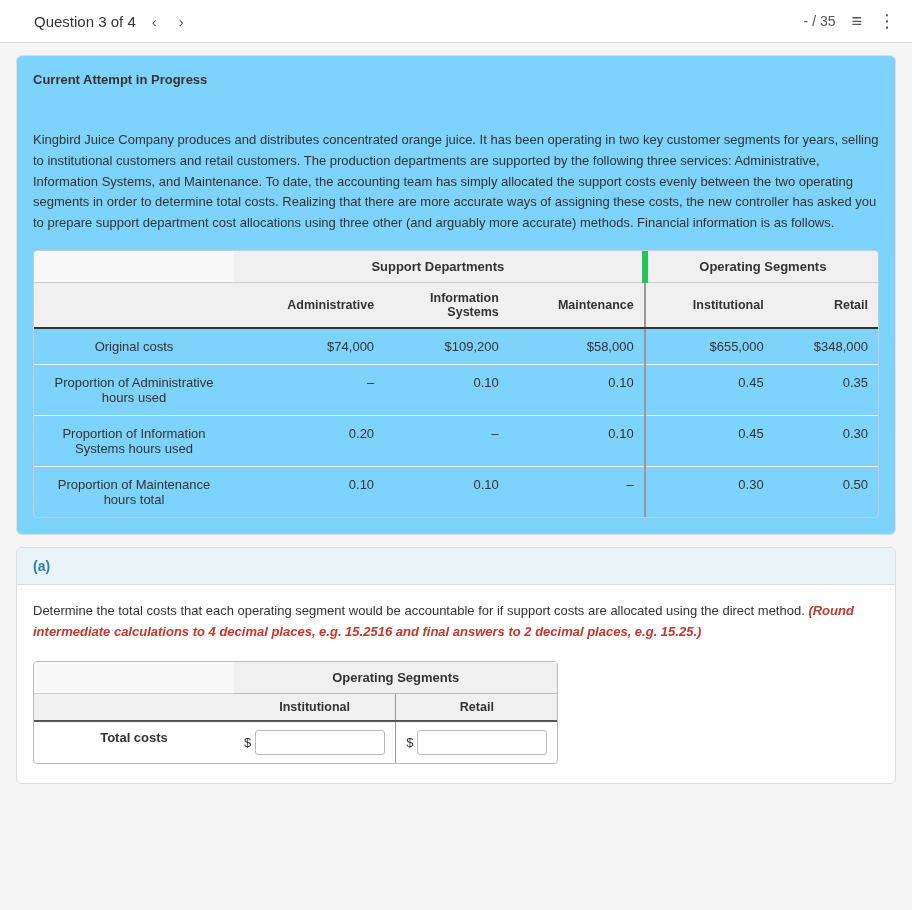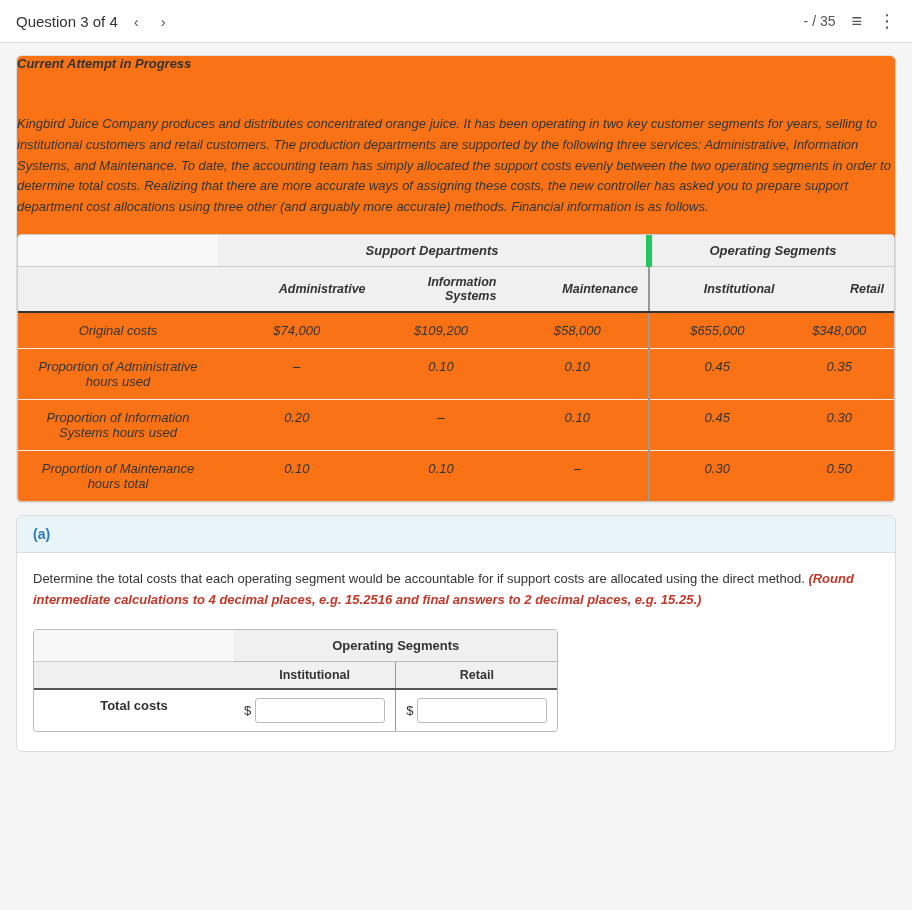--- a/index.html
+++ b/index.html
@@ -22,20 +22,21 @@
     }
     .header-left {
       display: flex;
       align-items: center;
       gap: 10px;
     }
     .question-label {
       font-size: 15px;
       font-weight: 500;
       color: #333;
+      margin-left: 18px;
     }
     .nav-btn {
       background: none;
       border: none;
       cursor: pointer;
       font-size: 15px;
       color: #555;
       padding: 2px 6px;
     }
     .header-right {
@@ -53,25 +54,25 @@
       color: #555;
     }
 
     
     .main {
       padding: 12px 16px;
     }
 
     
     .card {
-      background: #f97316;
+      background: #7dd3fc;
       border: 1px solid #ddd;
       border-radius: 6px;
+      padding: 16px;
       margin-bottom: 12px;
-      font-style: italic;
     }
 
     .attempt-label {
       font-weight: bold;
       font-size: 13px;
       margin-bottom: 12px;
     }
 
     .description {
       font-size: 13px;
@@ -125,21 +126,21 @@
     }
     tbody tr:last-child td {
       border-bottom: none;
     }
     tbody tr td:first-child {
       font-size: 13px;
       color: #333;
       width: 200px;
     }
     tbody tr td:not(:first-child) {
-      text-align: center;
+      text-align: right;
     }
 
     .group-separator {
       border-right: 2px solid #999;
     }
 
     
     .section-a-card {
       background: #fff;
       border: 1px solid #ddd;

